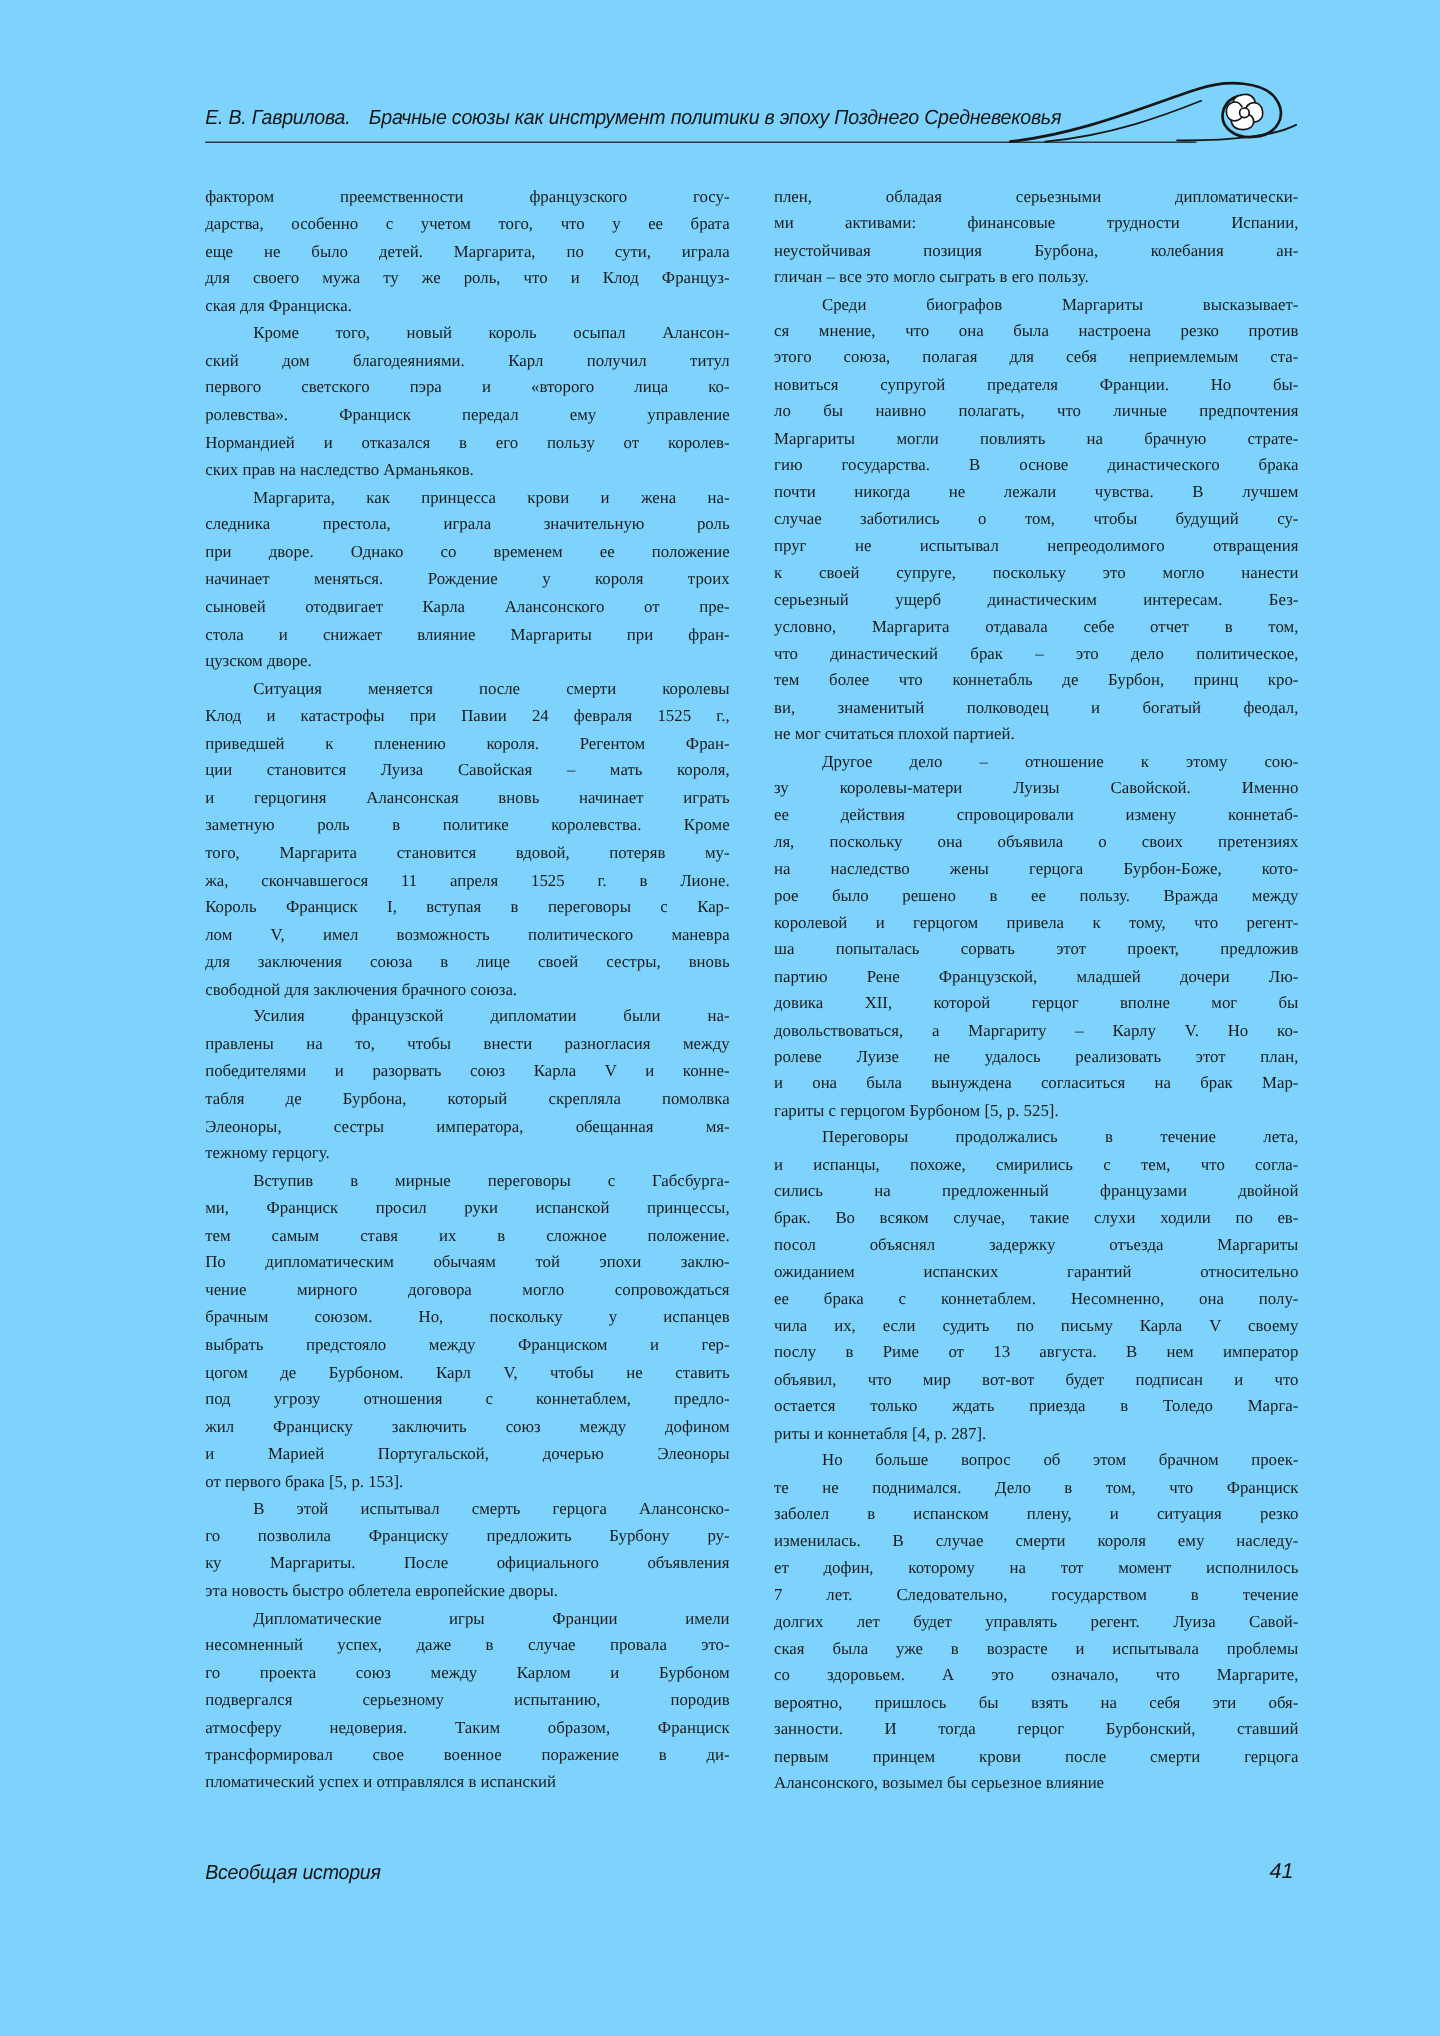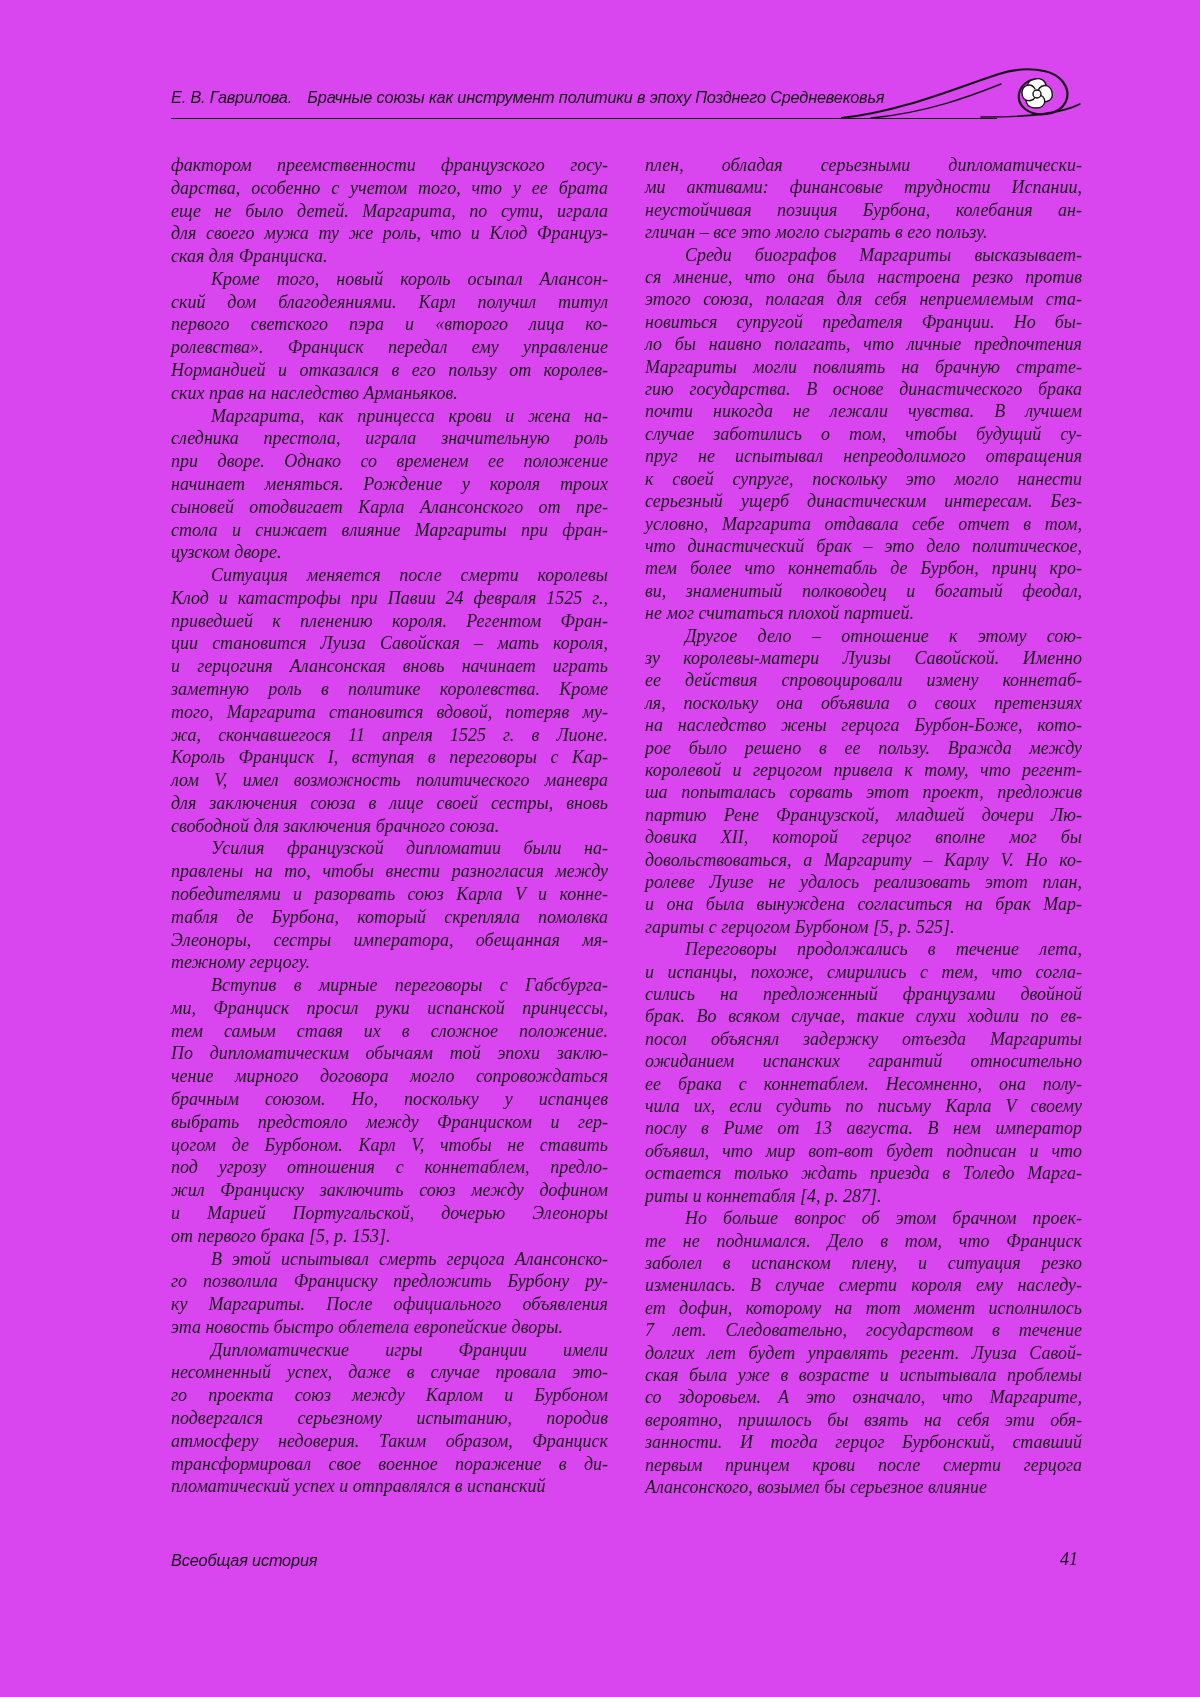--- a/index.html
+++ b/index.html
@@ -1,53 +1,53 @@
 <!DOCTYPE html>
 <html lang="ru"><head>
 <meta charset="utf-8">
 <style>
   html,body { margin:0; padding:0; background:#ffffff; }
   .page {
-    position:relative; width:1200px; height:1697px; background:#d946ef;
+    position:relative; width:1200px; height:1697px; background:#7dd3fc;
     font-family:"Liberation Serif","DejaVu Serif",serif; color:#1a1a1a;
     overflow:hidden;
   }
   
   .hdr-text {
     position:absolute; left:171px; top:88px; white-space:nowrap;
     font-family:"Liberation Sans","DejaVu Sans",sans-serif;
     font-style:italic; font-size:17px; letter-spacing:-0.2px;
     transform:scaleX(0.96); transform-origin:0 50%; color:#141414;
   }
   .hdr-text .author { margin-right:16px; }
   .hdr-rule {
     position:absolute; left:171px; top:118px; width:826px;
     border-top:1.6px solid #161616; height:0;
   }
   .ornament { position:absolute; left:841px; top:64px; width:240px; height:56px; }
   .ornament path, .ornament circle { vector-effect:non-scaling-stroke; }
 
   
-  .col { position:absolute; top:154px; width:437px; font-size:18px;font-style:italic; }
+  .col { position:absolute; top:154px; width:437px; font-size:14px; }
   .col-left  { left:171px; line-height:22.78px; }
   .col-right { left:645px; line-height:22.40px; }
   .line { text-align:justify; text-align-last:justify; }
   .line.last { text-align-last:auto; }
   .first-indent { text-indent:40px; }
 
   
   .footer-journal {
     position:absolute; left:171px; top:1551px; white-space:nowrap;
     font-family:"Liberation Sans","DejaVu Sans",sans-serif;
     font-style:italic; font-size:17px; letter-spacing:-0.2px;
     transform:scaleX(0.96); transform-origin:0 50%; color:#141414;
   }
   .footer-page {
     position:absolute; right:122px; top:1549px;
-    font-family:Liberation Serif, serif;
+    font-family:Liberation Sans, sans-serif;
     font-style:italic; font-size:18px; color:#141414;
   }
 </style>
 </head>
 <body>
 
 <div class="page">
 
   <header>
     <div class="hdr-text">

